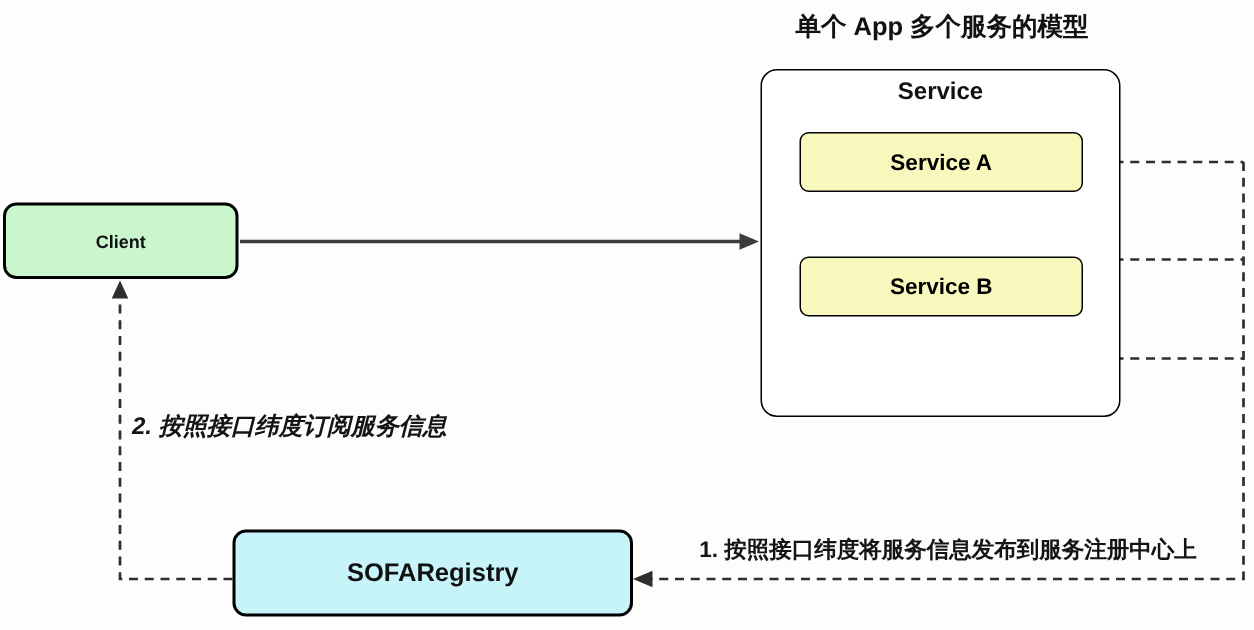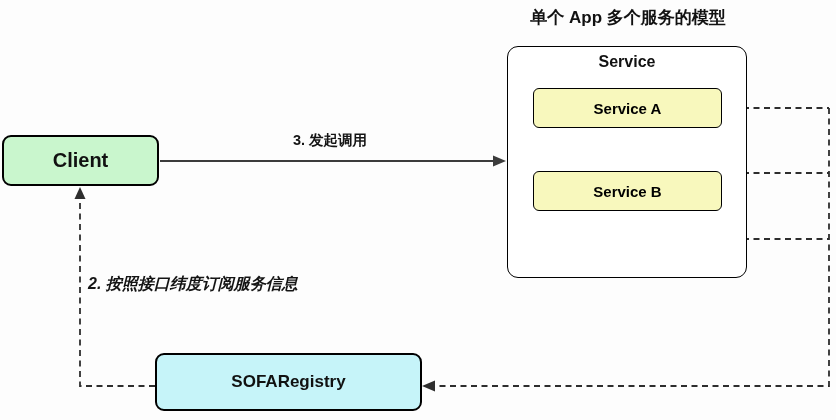--- a/index.html
+++ b/index.html
@@ -23,21 +23,21 @@
     position:absolute;z-index:3;
     font-weight:bold;color:#141414;
     white-space:nowrap;
   }
   .title{
     position:absolute;z-index:3;
     left:428px;top:6px;width:400px;
     text-align:center;
     font-size:17px;font-weight:bold;color:#111;
   }
-  .client{left:2px;top:135px;width:157px;height:51px;font-size:20px;}
+  .client{left:2px;top:135px;width:157px;height:51px;font-size:12px;}
   .server{
     left:507px;top:46px;width:240px;height:232px;
     background:#ffffff;border-width:1.5px;border-radius:11px;
     justify-content:flex-start;flex-direction:column;
   }
   .server-title{margin-top:6px;font-size:16px;font-weight:bold;}
   .service{
     position:absolute;left:533px;width:189px;height:40px;
     border:1.5px solid #000;border-radius:6px;
     display:flex;align-items:center;justify-content:center;
@@ -88,16 +88,16 @@
     <span>Service A</span>
   </div>
   <div class="service service-b" style="background-color: rgb(248, 248, 189); margin-top: 18px;">
     <span>Service B</span>
   </div>
 
   <div class="node registry" style="background-color: rgb(198, 244, 249);">
     <span>SOFARegistry</span>
   </div>
 
-  <div class="label lbl-invoke">3. 发起调用</div>
   <div class="label lbl-subscribe">2. 按照接口纬度订阅服务信息</div>
+  <div class="label lbl-publish">1. 按照接口纬度将服务信息发布到服务注册中心上</div>
 
 </div>
 
 </body></html>

